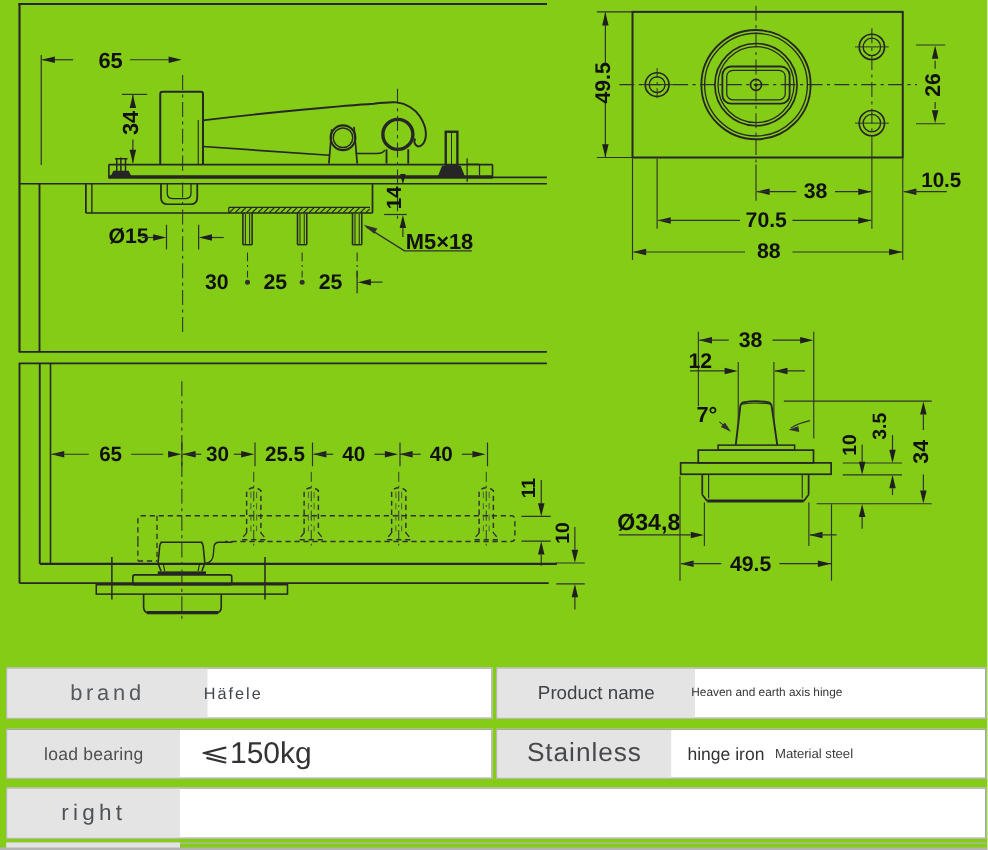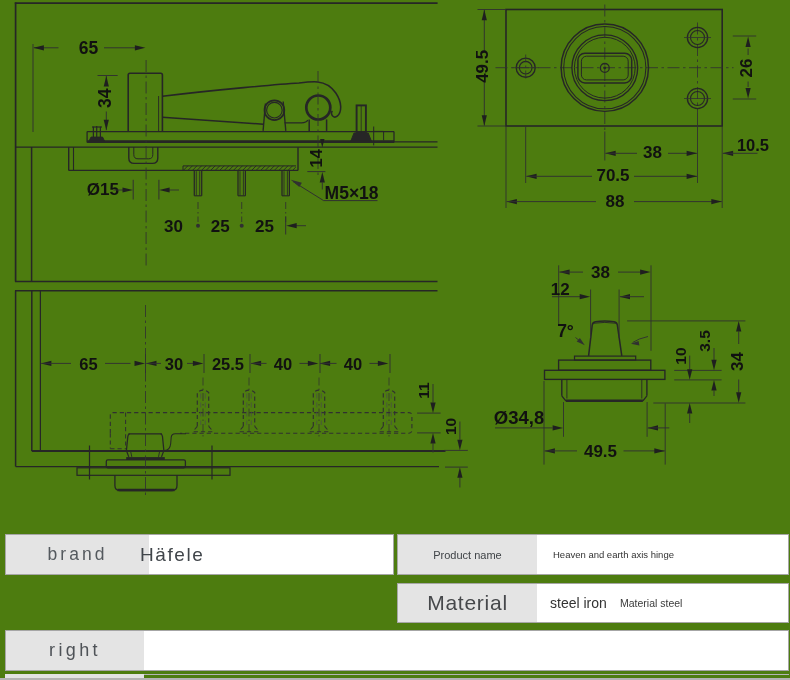--- a/index.html
+++ b/index.html
@@ -1,17 +1,17 @@
 <!DOCTYPE html>
 <html><head><meta charset="utf-8">
 <style>
 html,body{margin:0;padding:0;background:#fff;}
 body{font-family:"Liberation Sans",sans-serif;}
 *{-webkit-font-smoothing:antialiased!important;}
-#page{position:relative;width:790px;height:680px;overflow:hidden;background:#4d7c0f;}
+#page{position:relative;width:790px;height:680px;overflow:hidden;background:#84cc16;}
 text{font-family:"Liberation Sans",sans-serif;}
 </style></head>
 <body>
 <div id="page">
 <svg width="790" height="530" viewBox="0 0 790 530" style="position:absolute;left:0;top:0">
       <defs>
 <polygon id="ah" points="0,0 10.5,-2.6 10.5,2.6" fill="#1f1f1f"></polygon>
 <polygon id="ahs" points="0,0 8.5,-2.2 8.5,2.2" fill="#1f1f1f"></polygon>
 </defs>
 <g>
@@ -327,30 +327,40 @@
 <line x1="665.2" y1="403.4" x2="665.2" y2="464.6" stroke="#303030" stroke-width="0.9" stroke-linecap="butt"></line>
 <use href="#ah" transform="translate(544.4,450.9) rotate(0)"></use>
 <line x1="544.8" y1="450.9" x2="577.0" y2="450.9" stroke="#303030" stroke-width="0.95" stroke-linecap="butt"></line>
 <line x1="623.5" y1="450.9" x2="664.8" y2="450.9" stroke="#303030" stroke-width="0.95" stroke-linecap="butt"></line>
 <use href="#ah" transform="translate(664.8,450.9) rotate(180)"></use>
 <text x="600.5" y="451.2" font-size="17" font-weight="bold" fill="#111" text-anchor="middle" dominant-baseline="central">49.5</text>
 </g>
     </svg>
 
 <div style="position:absolute;left:5px;top:534px;width:389px;height:41px;border:1px solid #a6a6a6;background:#fff;box-sizing:border-box">
-  <div style="position:absolute;left:0;top:0;width:143px;height:39px;background:#e4e4e4;color:#54595e;font-size:17.5px;letter-spacing:3px;display:flex;align-items:center;justify-content:center">brand</div>
-  <div style="position:absolute;left:134px;top:0;height:39px;display:flex;align-items:center;color:#40454a;font-size:19px;letter-spacing:1.6px">Häfele</div>
+  <div style="position:absolute;left:0;top:0;width:160px;height:39px;background:#e4e4e4;color:#54595e;font-size:17.5px;letter-spacing:3px;display:flex;align-items:center;justify-content:center">brand</div>
+  <div style="position:absolute;left:157px;top:0;height:39px;display:flex;align-items:center;color:#40454a;font-size:13px;letter-spacing:1.6px">Häfele</div>
 </div>
 <div style="position:absolute;left:397px;top:534px;width:392px;height:41px;border:1px solid #a6a6a6;background:#fff;box-sizing:border-box">
-  <div style="position:absolute;left:0;top:0;width:139px;height:39px;background:#e4e4e4;color:#3f4347;font-size:11px;display:flex;align-items:center;justify-content:center">Product name</div>
+  <div style="position:absolute;left:0;top:0;width:158px;height:39px;background:#e4e4e4;color:#3f4347;font-size:15px;display:flex;align-items:center;justify-content:center">Product name</div>
   <div style="position:absolute;left:155px;top:0;height:39px;display:flex;align-items:center;color:#333;font-size:9.5px">Heaven and earth axis hinge</div>
 </div>
+<div style="position:absolute;left:5px;top:583px;width:389px;height:39.5px;border:1px solid #a6a6a6;background:#fff;box-sizing:border-box">
+  <div style="position:absolute;left:0;top:0;width:138px;height:37.5px;background:#e4e4e4;color:#4e4e4e;font-size:14px;letter-spacing:0.2px;display:flex;align-items:center;justify-content:center">load bearing</div>
+  <div style="position:absolute;left:156px;top:0;height:37.5px;display:flex;align-items:center;color:#333;font-size:24px">
+        <svg width="20" height="14" viewBox="0 0 20 14" style="flex:none;margin-top:2px">
+          <path d="M19,0.9 L1.5,5.4 L19,10" stroke="#333" stroke-width="1.7" fill="none"></path>
+          <path d="M3.2,9.3 L19,13.2" stroke="#333" stroke-width="1.7" fill="none"></path>
+        </svg>
+        <span style="margin-left:2px">150kg</span>
+      </div>
+</div>
 <div style="position:absolute;left:397px;top:583px;width:392px;height:39.5px;border:1px solid #a6a6a6;background:#fff;box-sizing:border-box">
-  <div style="position:absolute;left:0;top:0;width:139px;height:37.5px;background:#e4e4e4;color:#46484b;font-size:21px;letter-spacing:0.75px;display:flex;align-items:center;justify-content:center">Material</div>
-  <div style="position:absolute;left:152px;top:0;height:37.5px;display:flex;align-items:center;color:#333;font-size:14px">steel iron</div>
+  <div style="position:absolute;left:0;top:0;width:139px;height:37.5px;background:#e4e4e4;color:#46484b;font-size:21px;letter-spacing:0.75px;display:flex;align-items:center;justify-content:center">Stainless</div>
+  <div style="position:absolute;left:152px;top:0;height:37.5px;display:flex;align-items:center;color:#333;font-size:14px">hinge iron</div>
   <div style="position:absolute;left:222px;top:0;height:37.5px;display:flex;align-items:center;color:#3a3a3a;font-size:10.5px">Material steel</div>
 </div>
 <div style="position:absolute;left:5px;top:630px;width:784px;height:41px;border:1px solid #a6a6a6;background:#fff;box-sizing:border-box">
   <div style="position:absolute;left:0;top:0;width:138px;height:39px;background:#e4e4e4;color:#4e5257;font-size:18px;letter-spacing:3.4px;display:flex;align-items:center;justify-content:center">right</div>
 </div>
 <div style="position:absolute;left:5px;top:674px;width:784px;height:1px;background:#b5b5b5"></div>
 <div style="position:absolute;left:5px;top:674px;width:139px;height:6px;background:#e3e3e3"></div>
 <div style="position:absolute;left:0;top:678.3px;width:790px;height:1.5px;background:#b3b3b3"></div>
 
 </div>

